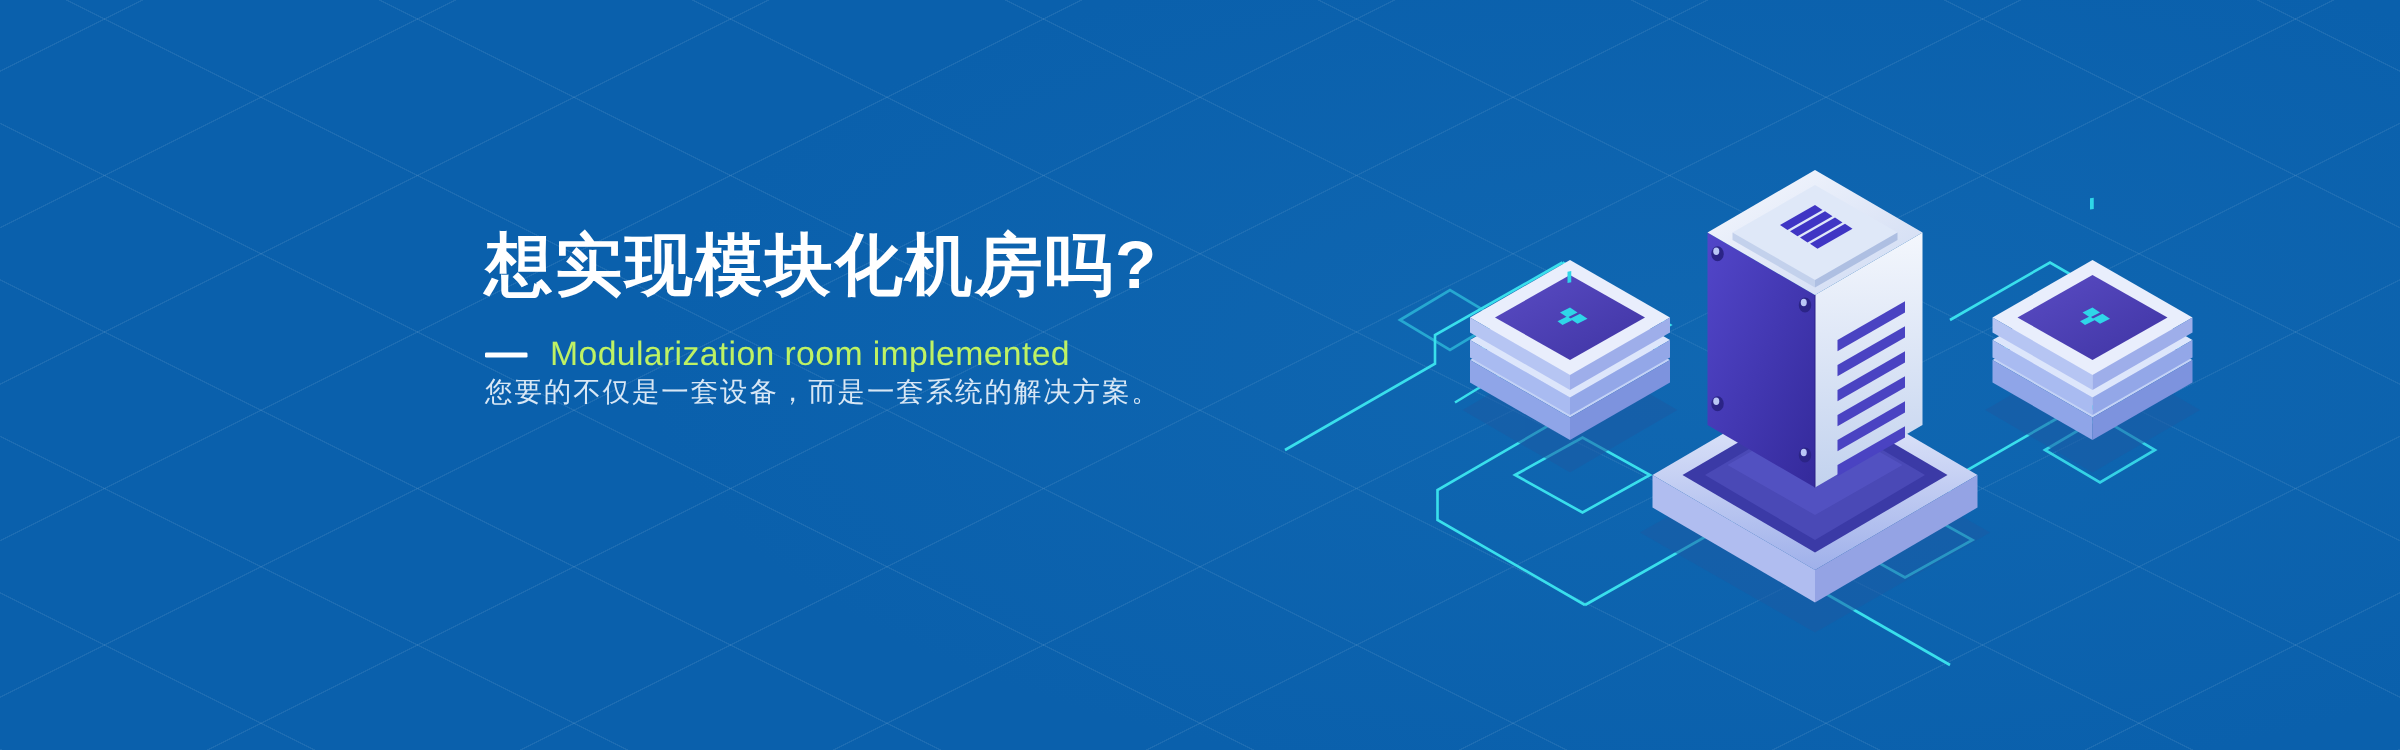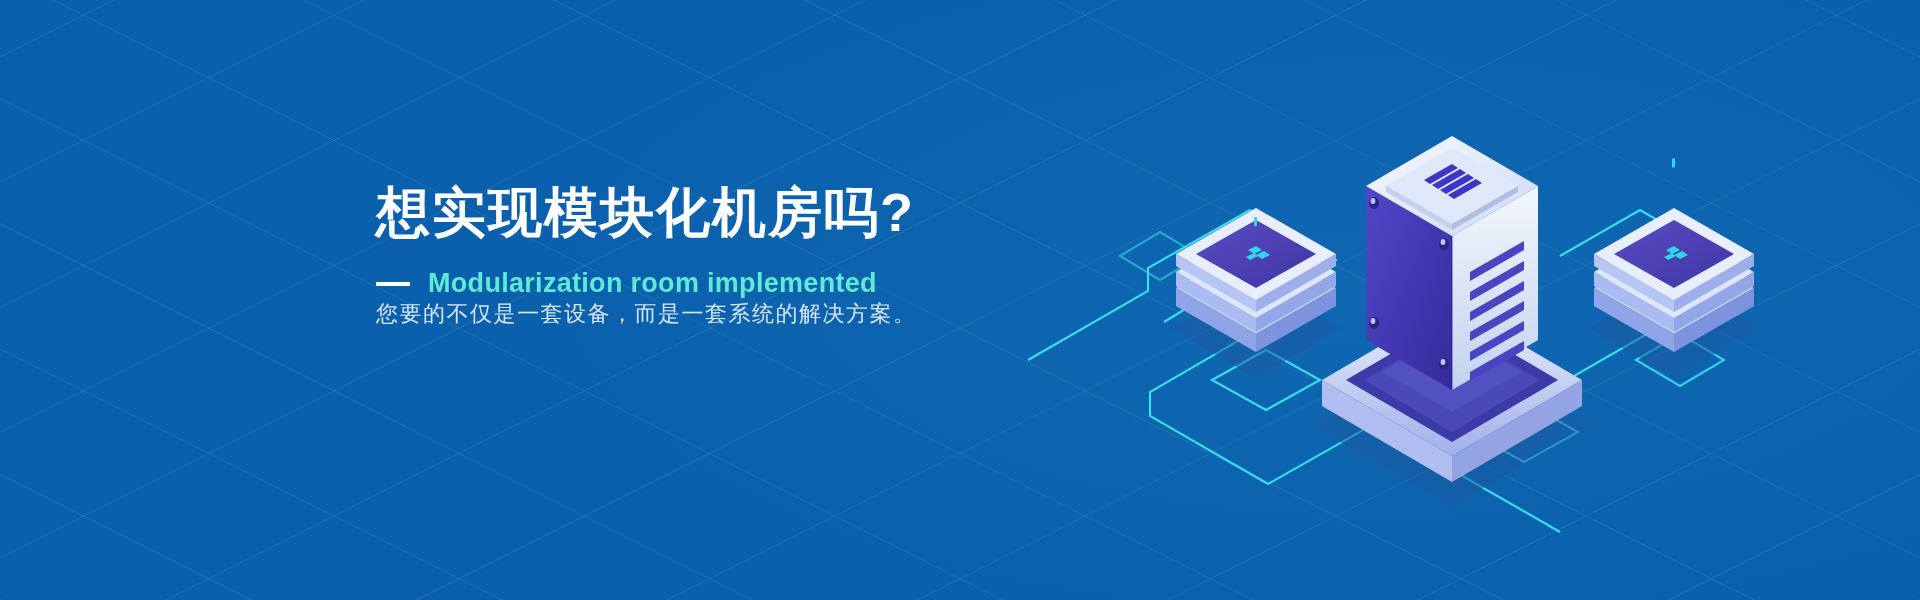--- a/index.html
+++ b/index.html
@@ -26,21 +26,21 @@
   }
   .bg-vignette {
     position:absolute; inset:0;
     background:radial-gradient(ellipse 70% 90% at 72% 48%, rgba(30,120,190,0.30), rgba(10,96,172,0) 65%);
     pointer-events:none;
   }
 
   
   .text-block {
     position:absolute;
-    left:376px; top:182px;
+    left:388px; top:182px;
     width:760px;
   }
   .headline {
     font-size:54px;
     font-weight:bold;
     color:#ffffff;
     letter-spacing:2px;
     line-height:1.12;
     white-space:nowrap;
   }
@@ -51,22 +51,22 @@
   }
   .sub-dash {
     width:34px; height:4px;
     background:#ffffff;
     flex:none;
     margin-right:18px;
     border-radius:1px;
   }
   .subheadline {
     font-size:27px;
-    color:#5eead4;
-    font-weight:bold;
+    color:#bef264;
+    font-weight:normal;
     letter-spacing:0.3px;
     white-space:nowrap;
   }
   .description {
     font-size:22px;
     color:#d8e7f5;
     letter-spacing:1.5px;
     white-space:nowrap;
   }
 

